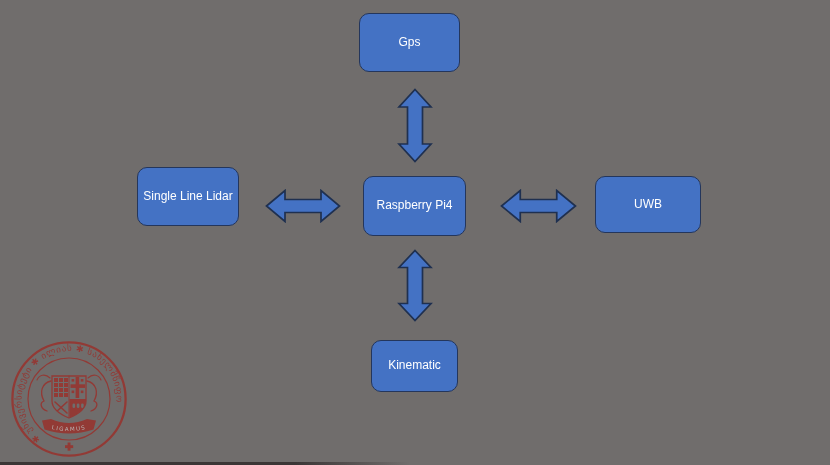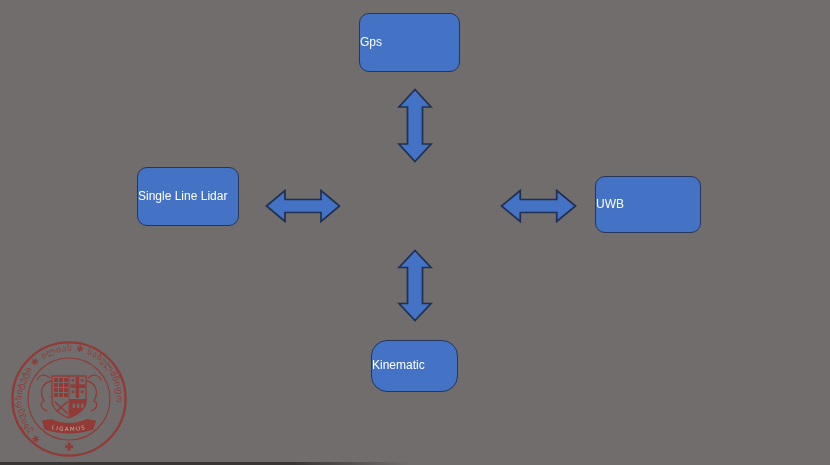--- a/index.html
+++ b/index.html
@@ -8,30 +8,30 @@
     background:#706D6C;
     font-family:"Liberation Sans", sans-serif;
   }
   .canvas { position:relative; width:830px; height:465px; background:#706D6C; }
 
   .node {
     position:absolute;
     background:#4472C4;
     border:1.6px solid #24365C;
     border-radius:10px;
-    display:flex; align-items:center; justify-content:flex-start;
+    display:flex; align-items:center; justify-content:center;
     color:#FFFFFF; font-size:12px; line-height:1.1;
     text-align:center;
     box-sizing:border-box;
   }
   .node-gps       { left:359px; top:13px;  width:101px; height:59px; }
   .node-lidar     { left:137px; top:167px; width:102px; height:59px; }
   .node-rpi       { left:363px; top:176px; width:103px; height:60px; }
   .node-uwb       { left:595px; top:176px; width:106px; height:57px; }
-  .node-kinematic { left:371px; top:340px; width:87px;  height:52px; border-radius:16px; }
+  .node-kinematic { left:371px; top:340px; width:87px;  height:52px; border-radius:10px; }
 
   .arrow { position:absolute; }
   .arrow svg { display:block; }
   .arrow-top    { left:397px; top:88px; }
   .arrow-bottom { left:397px; top:249px; }
   .arrow-left   { left:265px; top:189px; }
   .arrow-right  { left:500px; top:189px; }
 
   .stamp {
     position:absolute; left:10px; top:340px; width:118px; height:118px;
@@ -47,20 +47,23 @@
 </head>
 <body>
 
 <div class="canvas">
 
   <div class="node node-gps">
     <span>Gps</span>
   </div>
   <div class="node node-lidar">
     <span>Single Line Lidar</span>
+  </div>
+  <div class="node node-rpi">
+    <span>Raspberry Pi4</span>
   </div>
   <div class="node node-uwb">
     <span>UWB</span>
   </div>
   <div class="node node-kinematic">
     <span>Kinematic</span>
   </div>
 
   <div class="arrow arrow-top">
     <svg width="36" height="75" viewBox="0 0 36 75">

